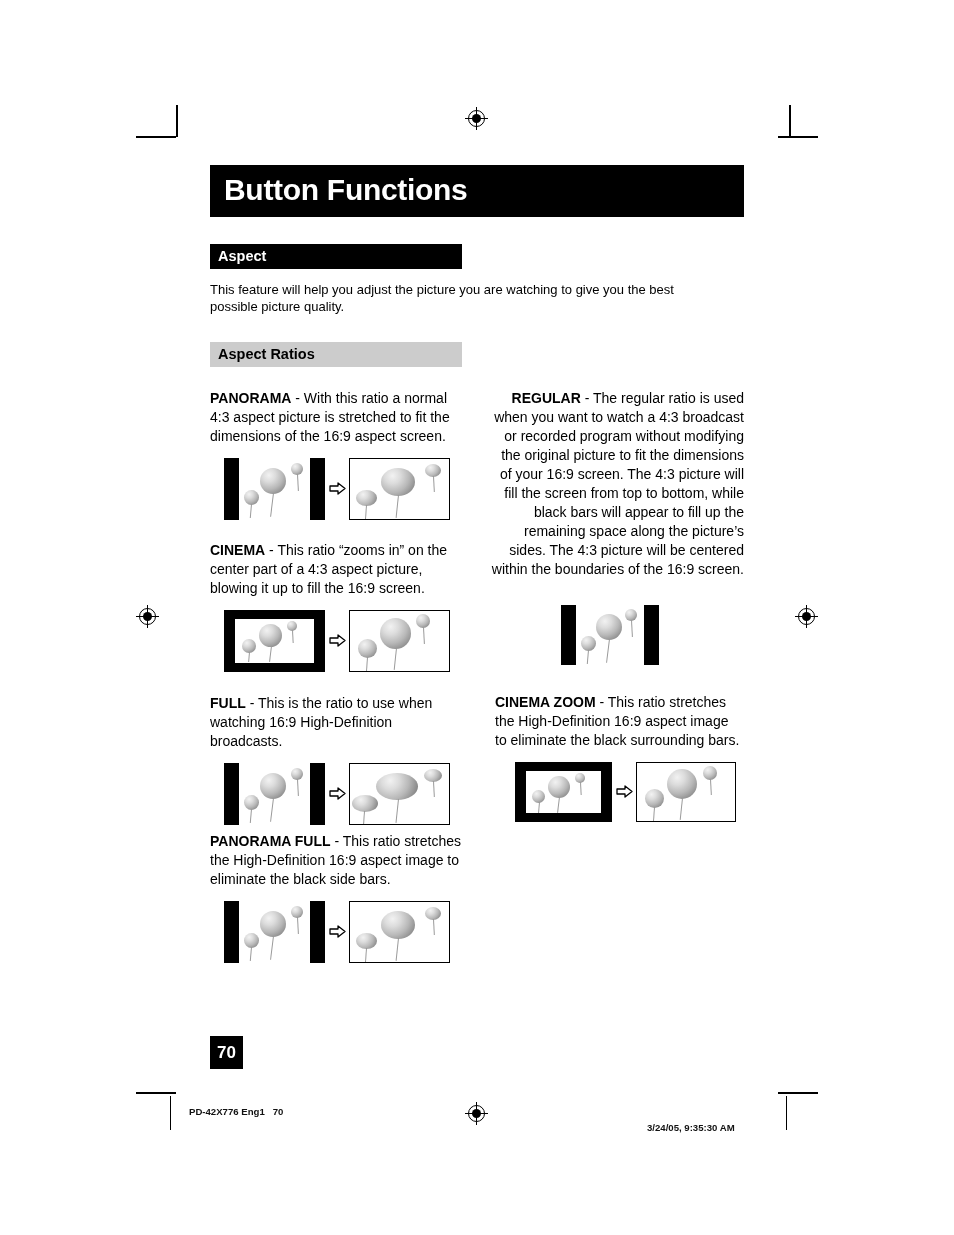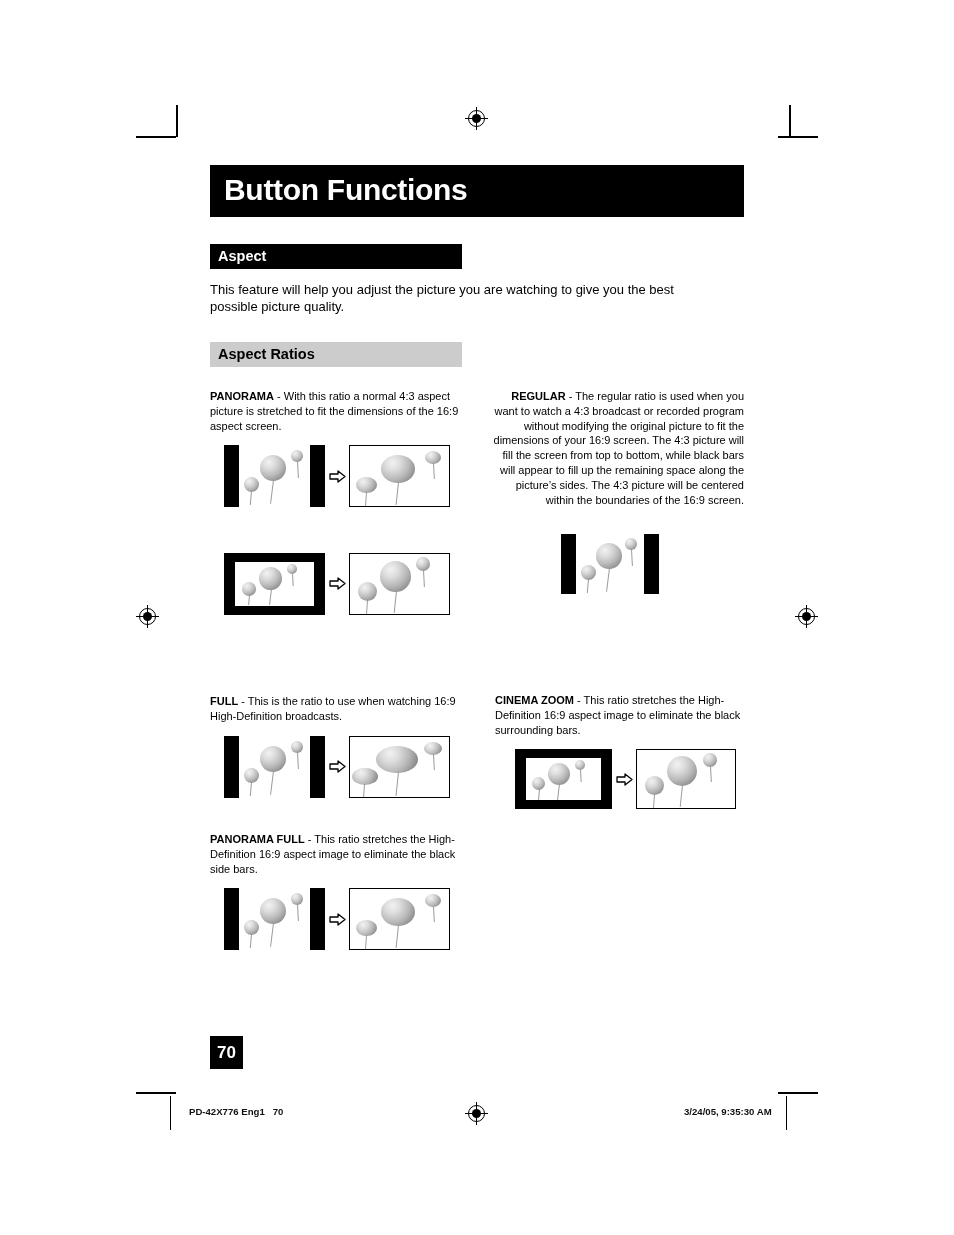--- a/index.html
+++ b/index.html
@@ -83,21 +83,21 @@
     position: relative;
     height: 610px;
   }
   .col { position: absolute; top: 0; width: 253px; }
   .col-left  { left: 0px; }
   .col-right { left: 281px; }
 
   .entry { position: absolute; left: 0; width: 253px; }
   .entry p {
     margin: 0;
-    font-size: 11px;
+    font-size: 14px;
     line-height: 1.355;
   }
   .entry .term { font-weight: bold; }
 
   
   .illus {
     margin-top: 12px;
     display: flex;
     align-items: center;
   }
@@ -231,20 +231,21 @@
               <div class="balloon" style="left:6px;top:31px;width:21px;height:16px;"></div>
               <div class="string" style="left:16px;top:46px;height:14px;transform:rotate(4deg);"></div>
               <div class="balloon" style="left:75px;top:5px;width:16px;height:13px;"></div>
               <div class="string" style="left:83px;top:17px;height:16px;transform:rotate(-3deg);"></div>
             </div>
           </div>
         </div>
       </div>
 
       <div class="entry" style="top:152px;">
+        <p><span class="term">CINEMA</span><span> - This ratio “zooms in” on the center part of a 4:3 aspect picture, blowing it up to fill the 16:9 screen.</span></p>
         <div class="illus indent">
           <div class="screen letterbx" style="width:101px;height:62px;">
             <div class="inner" style="left:11px;top:9px;width:79px;height:44px;">
               <div class="balloon" style="left:24px;top:5px;width:23px;height:23px;"></div>
               <div class="string" style="left:36px;top:27px;height:16px;transform:rotate(7deg);"></div>
               <div class="balloon" style="left:7px;top:20px;width:14px;height:14px;"></div>
               <div class="string" style="left:14px;top:33px;height:10px;transform:rotate(5deg);"></div>
               <div class="balloon" style="left:52px;top:2px;width:10px;height:10px;"></div>
               <div class="string" style="left:57px;top:11px;height:13px;transform:rotate(-3deg);"></div>
             </div>
@@ -383,13 +384,13 @@
     </div>
 
   </div>
 </div>
 
 <div class="page-num">70</div>
 
 <div class="footer-rule" style="left:170px; top:1096px;"></div>
 <div class="footer-rule" style="left:786px; top:1096px;"></div>
 <div class="footer-txt" style="left:189px;">PD-42X776 Eng1   70</div>
-<div class="footer-txt" style="left:684px;">3/24/05, 9:35:30 AM</div>
+<div class="footer-txt" style="left:647px;margin-top:16px;">3/24/05, 9:35:30 AM</div>
 
 </body></html>

